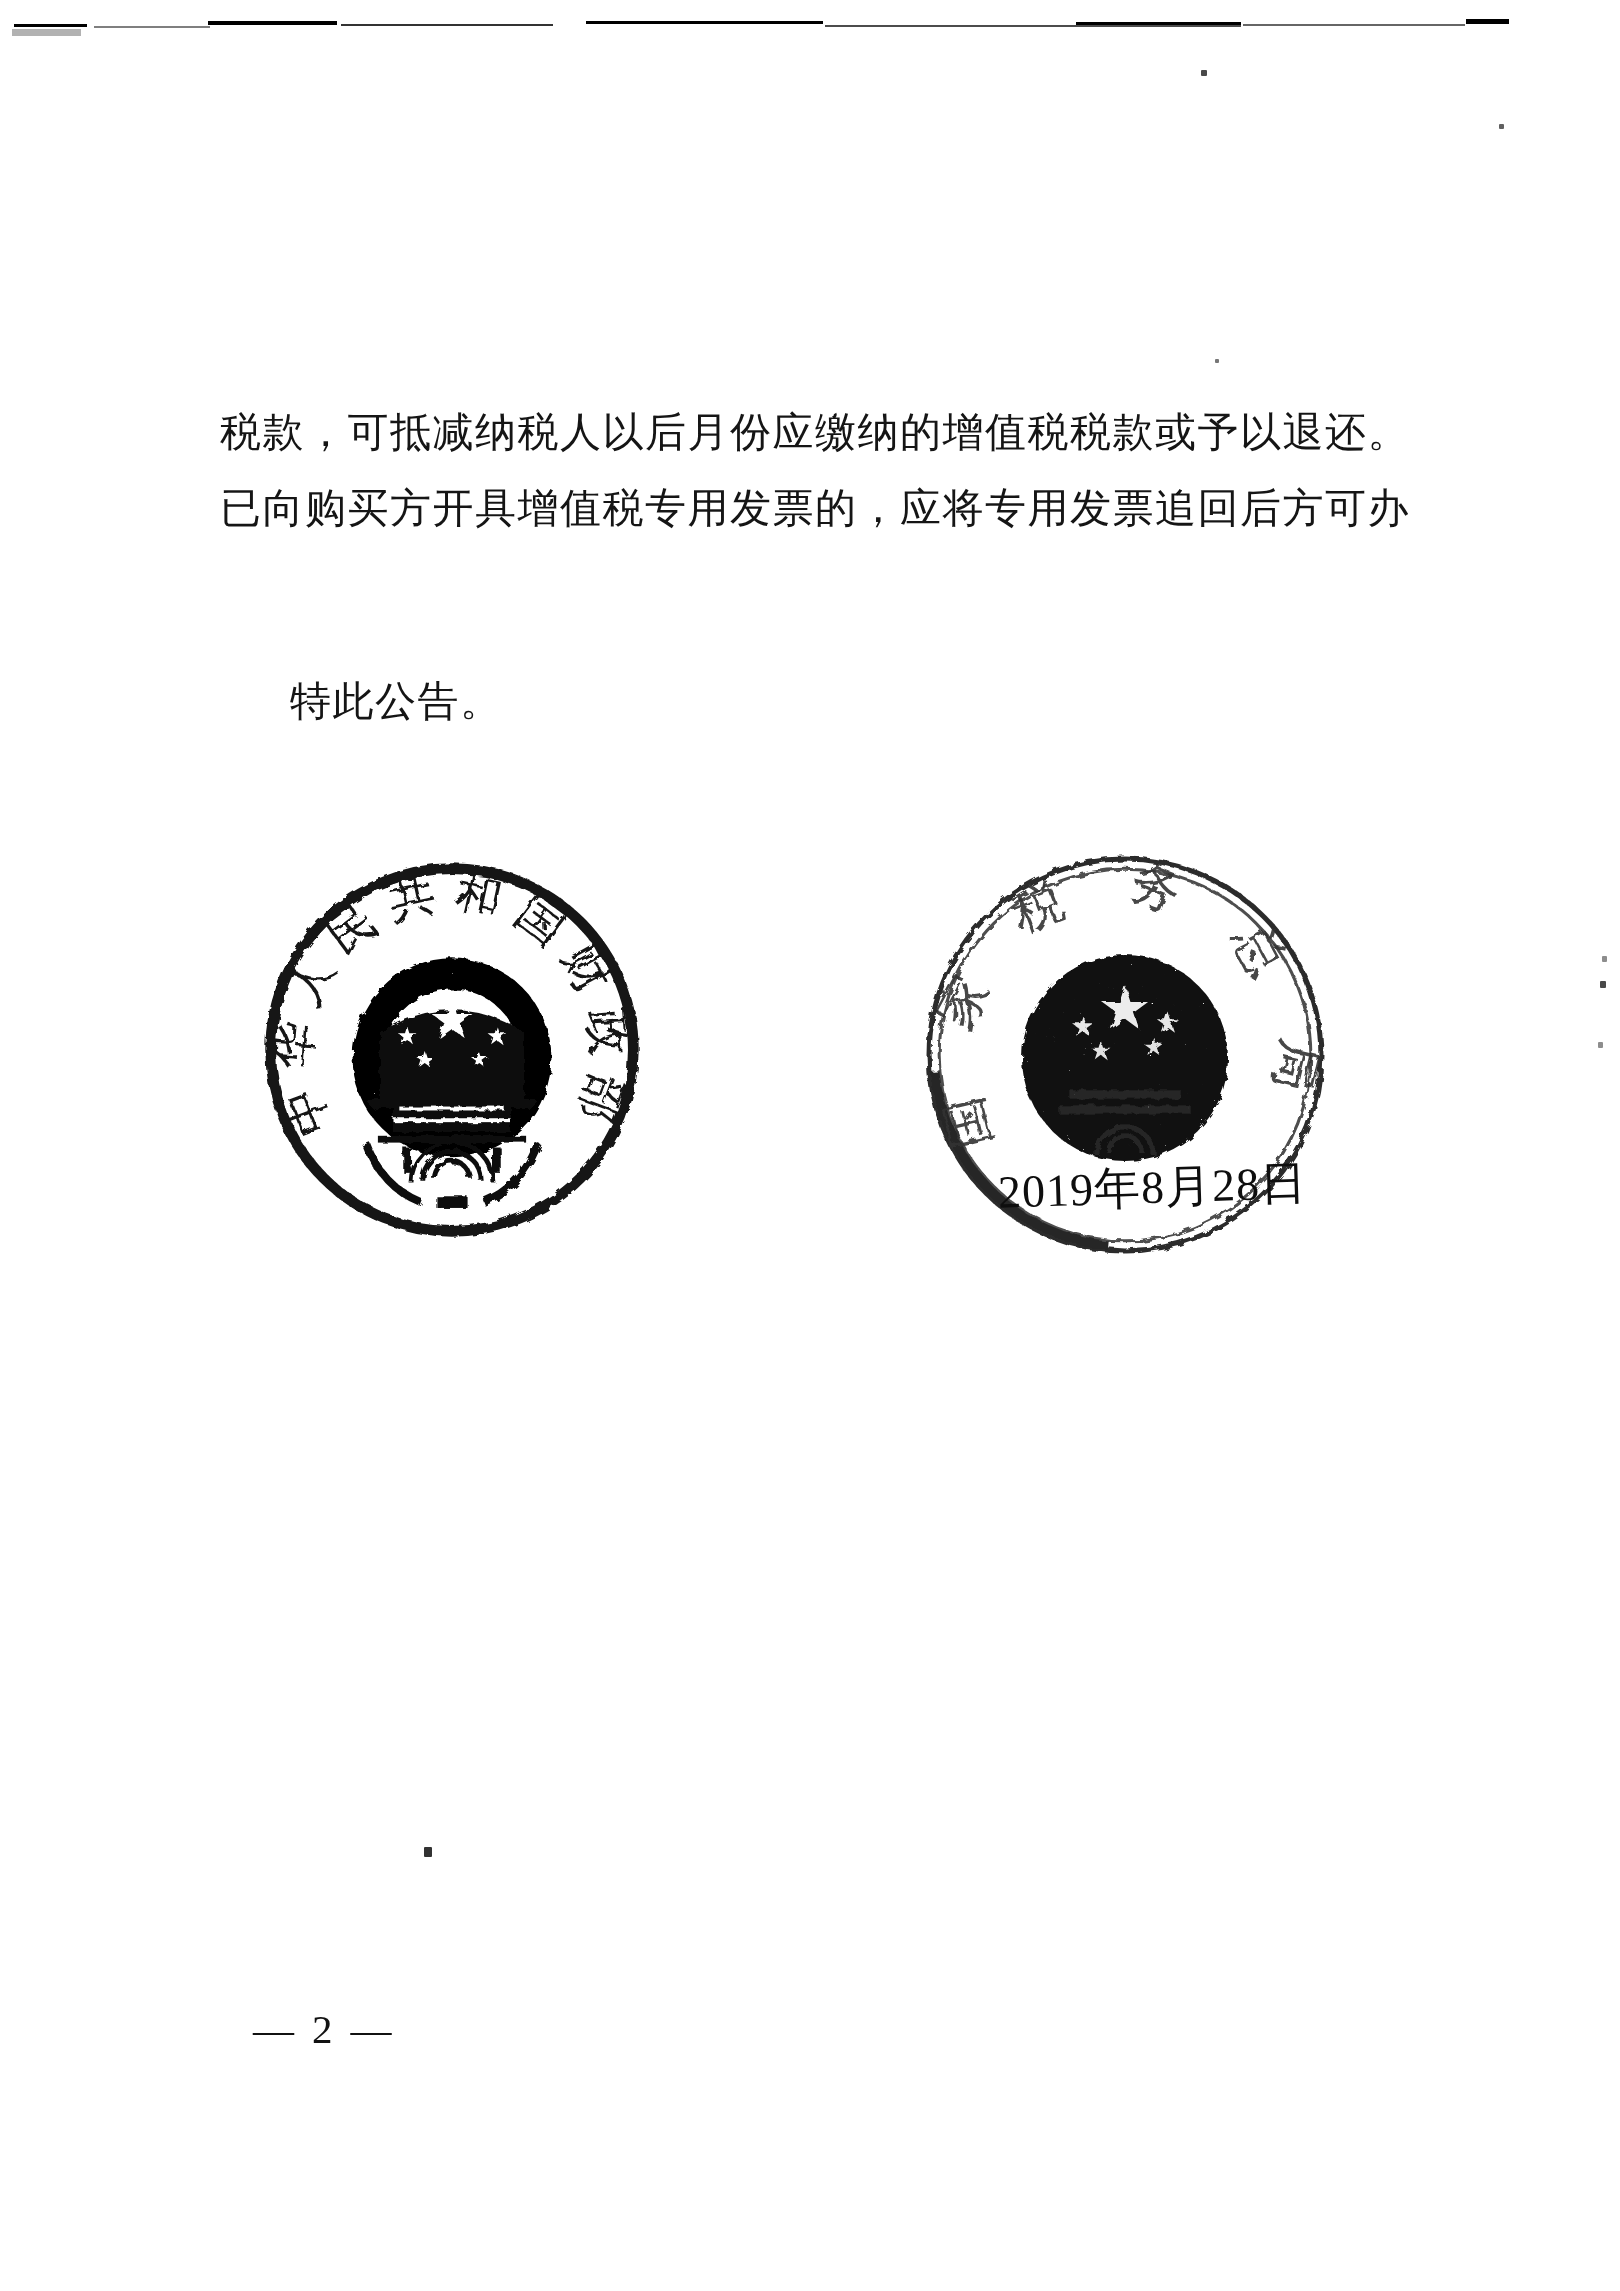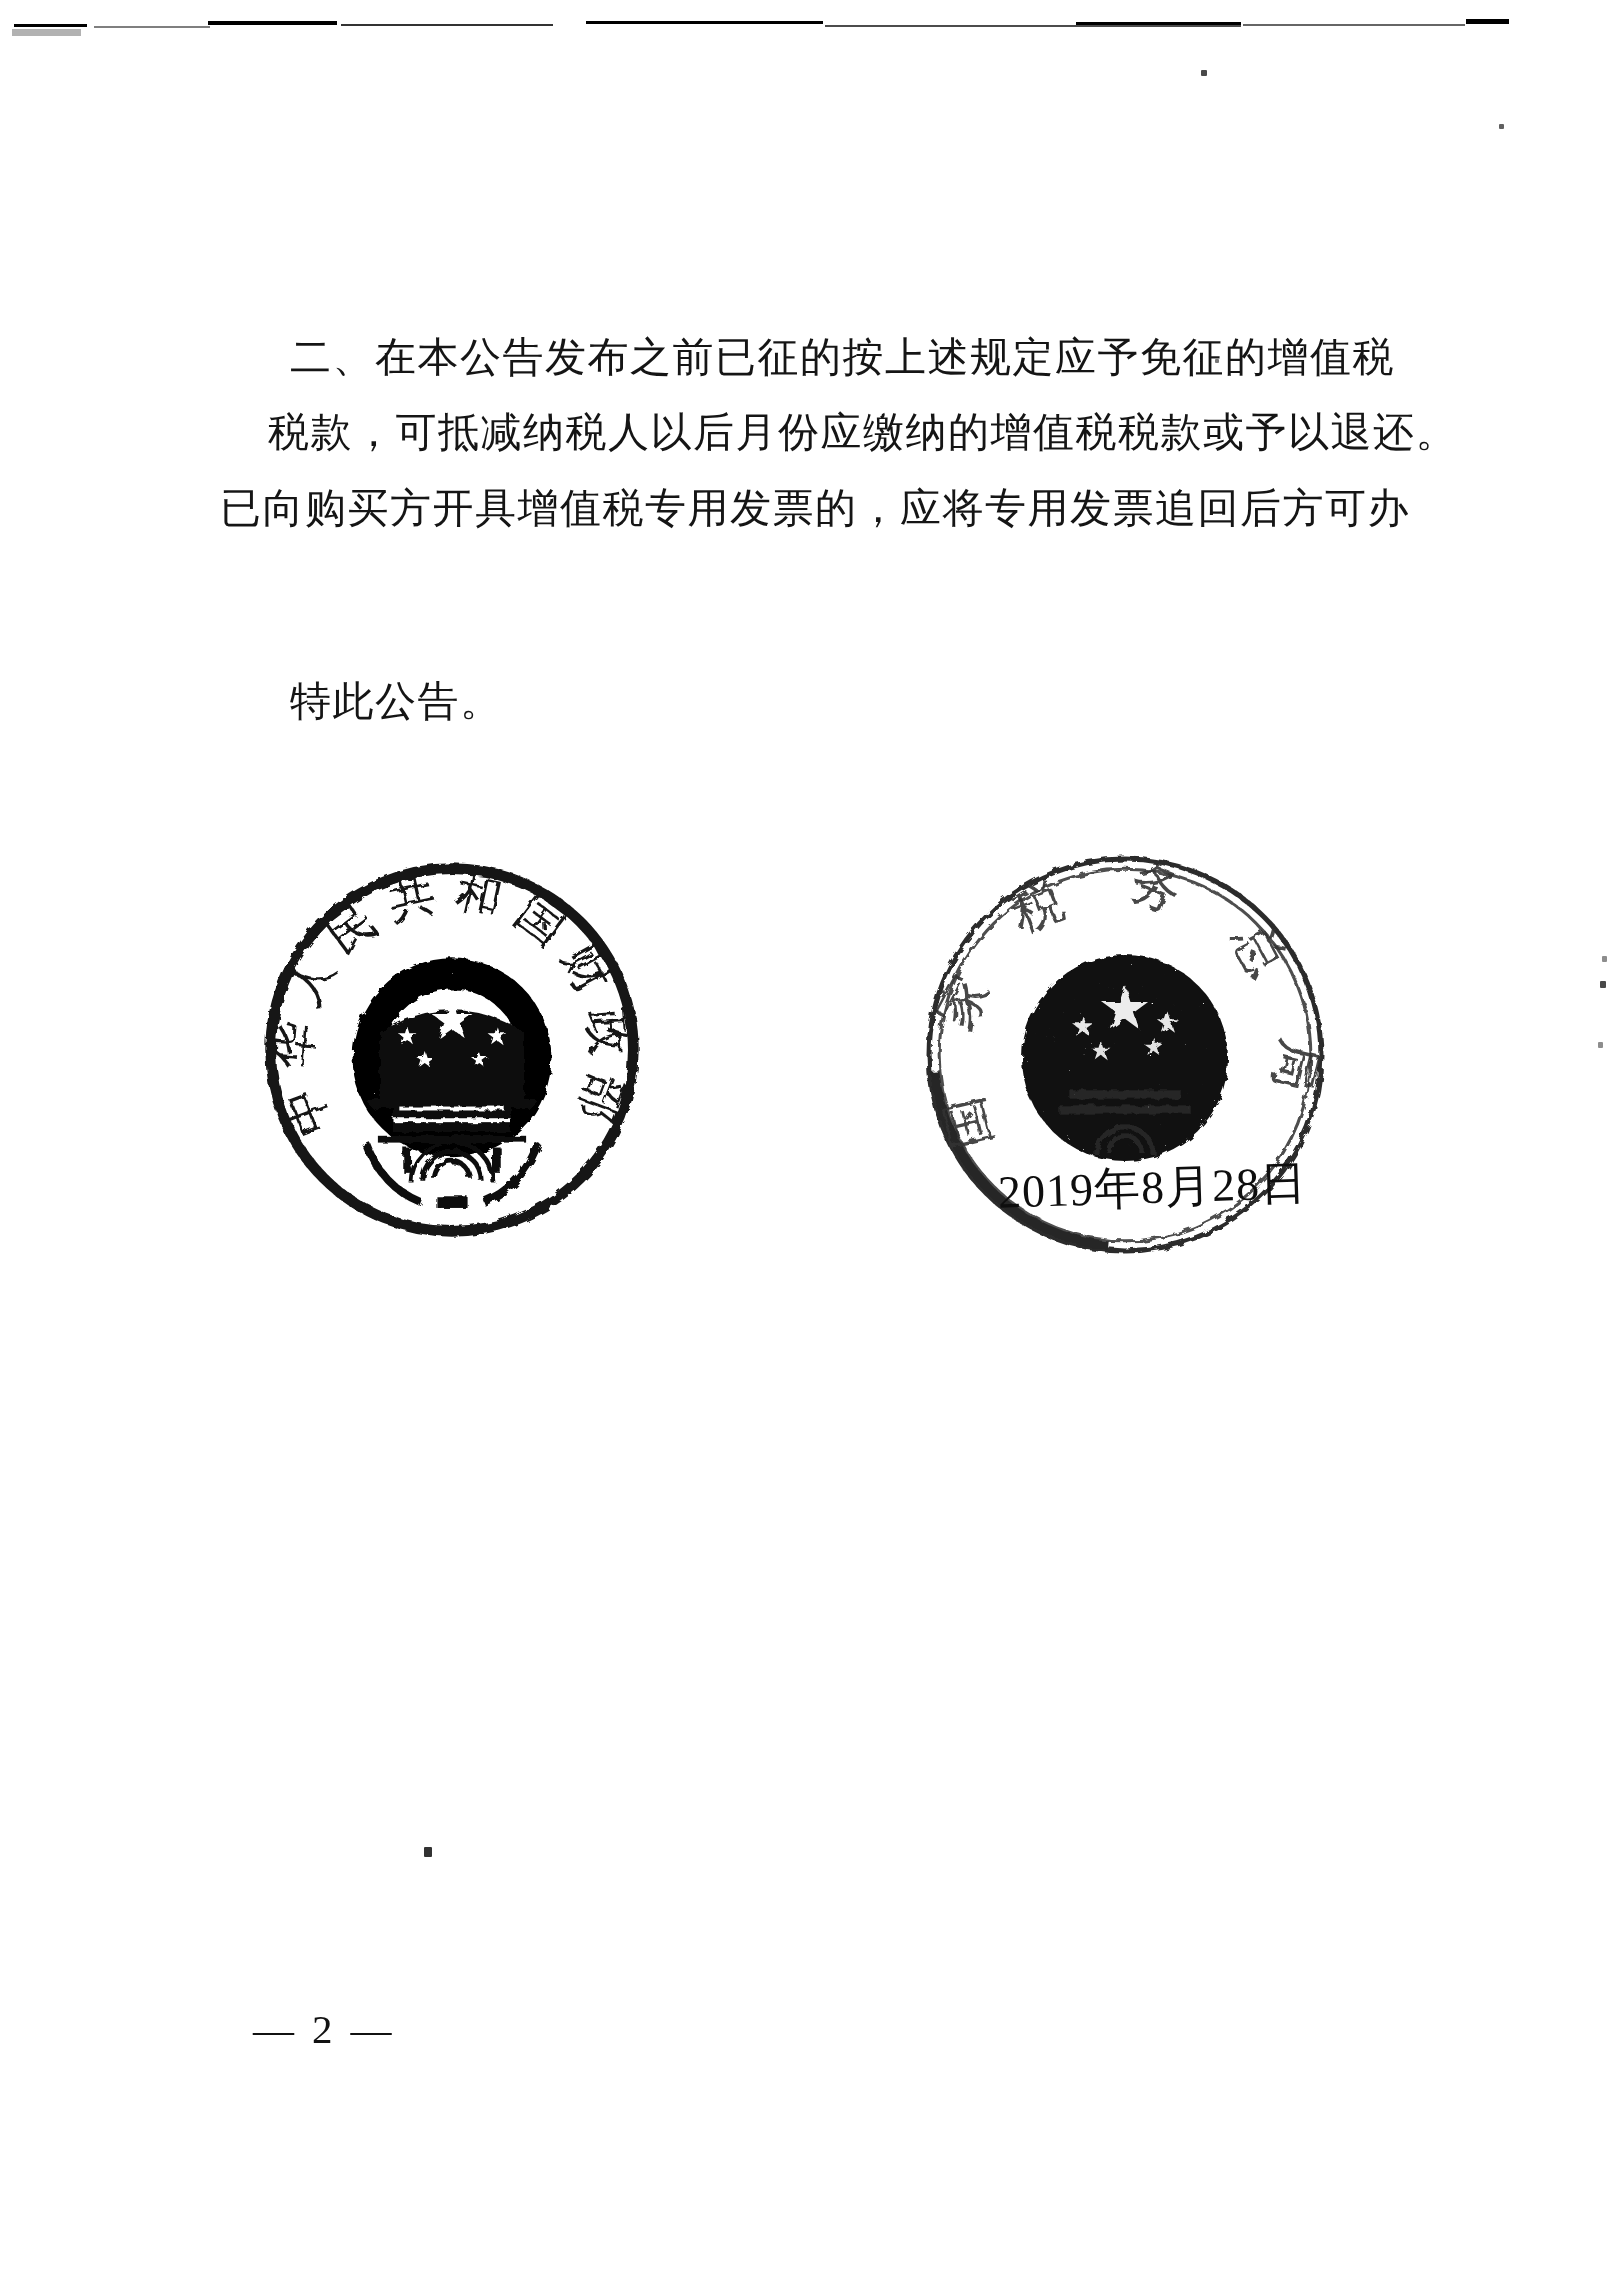--- a/index.html
+++ b/index.html
@@ -5,21 +5,21 @@
   html,body{margin:0;padding:0;background:#e8e8e8;}
   .page{
     position:relative;width:1620px;height:2292px;background:#ffffff;
     font-family:"Liberation Serif","DejaVu Serif",serif;overflow:hidden;
   }
   .body-line{
     position:absolute;white-space:nowrap;font-size:41px;color:#151515;
     letter-spacing:1.5px;line-height:1;font-weight:500;
   }
   .l1{left:290px;top:337px;}
-  .l2{left:220px;top:412px;margin-left:48px;}
+  .l2{left:220px;top:412px;}
   .l3{left:220px;top:488px;}
   .l4{left:220px;top:565px;}
   .l5{left:290px;top:639px;margin-top:42px;}
   .l6{left:278px;top:780px;}
   .seal{position:absolute;}
   .seal-left{left:257px;top:855px;width:390px;height:390px;}
   .seal-right{left:923px;top:849px;width:404px;height:412px;}
   .seal-date{
     position:absolute;left:998px;top:1157px;font-size:46px;color:#0e0e0e;
     white-space:nowrap;letter-spacing:1px;transform:rotate(-1.8deg);
@@ -50,21 +50,20 @@
   <div class="artifact" style="left:11.8px;top:29px;width:69px;height:6.9px;opacity:.3;"></div>
 
   <div class="speck" style="left:1201px;top:70px;width:5.9px;height:5.9px;opacity:.8;"></div>
   <div class="speck" style="left:1499px;top:124px;width:4.9px;height:4.9px;opacity:.7;"></div>
   <div class="speck" style="left:1215px;top:359px;width:3.9px;height:3.9px;opacity:.6;"></div>
   <div class="speck" style="left:1602px;top:956px;width:4.9px;height:5.9px;opacity:.5;"></div>
   <div class="speck" style="left:1600px;top:981px;width:5.9px;height:6.9px;opacity:.8;"></div>
   <div class="speck" style="left:1598px;top:1042px;width:4.9px;height:5.9px;opacity:.5;"></div>
   <div class="speck" style="left:424px;top:1847px;width:7.8px;height:9.8px;opacity:.9;"></div>
 
-  <div class="body-line l1">二、在本公告发布之前已征的按上述规定应予免征的增值税</div>
   <div class="body-line l2">税款，可抵减纳税人以后月份应缴纳的增值税税款或予以退还。</div>
   <div class="body-line l3">已向购买方开具增值税专用发票的，应将专用发票追回后方可办</div>
   <div class="body-line l5">特此公告。</div>
 
   <svg class="seal seal-left" viewBox="0 0 400 400">
     <defs>
       <path id="star" d="M0 -1 L0.2245 -0.309 L0.951 -0.309 L0.3633 0.118 L0.5878 0.809 L0 0.382 L-0.5878 0.809 L-0.3633 0.118 L-0.951 -0.309 L-0.2245 -0.309 Z"></path>
       <path id="arcL" d="M 81 283 A 145 145 0 1 1 319 283" fill="none"></path>
       <filter id="roughEdge" x="-20%" y="-20%" width="140%" height="140%">
         <feTurbulence type="fractalNoise" baseFrequency="0.11" numOctaves="2" seed="3" result="n"></feTurbulence>

